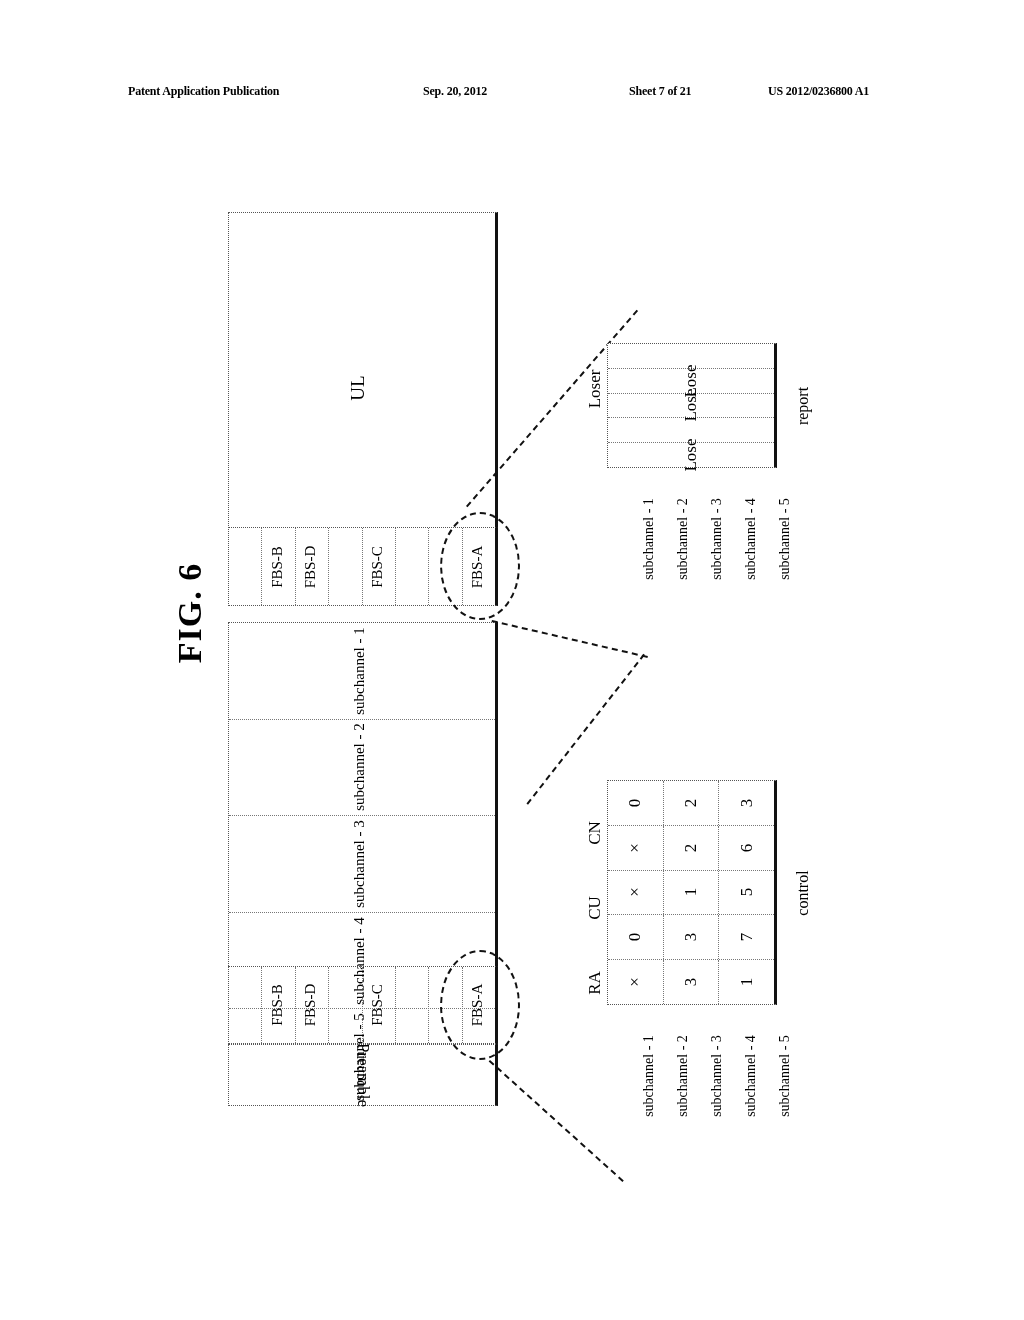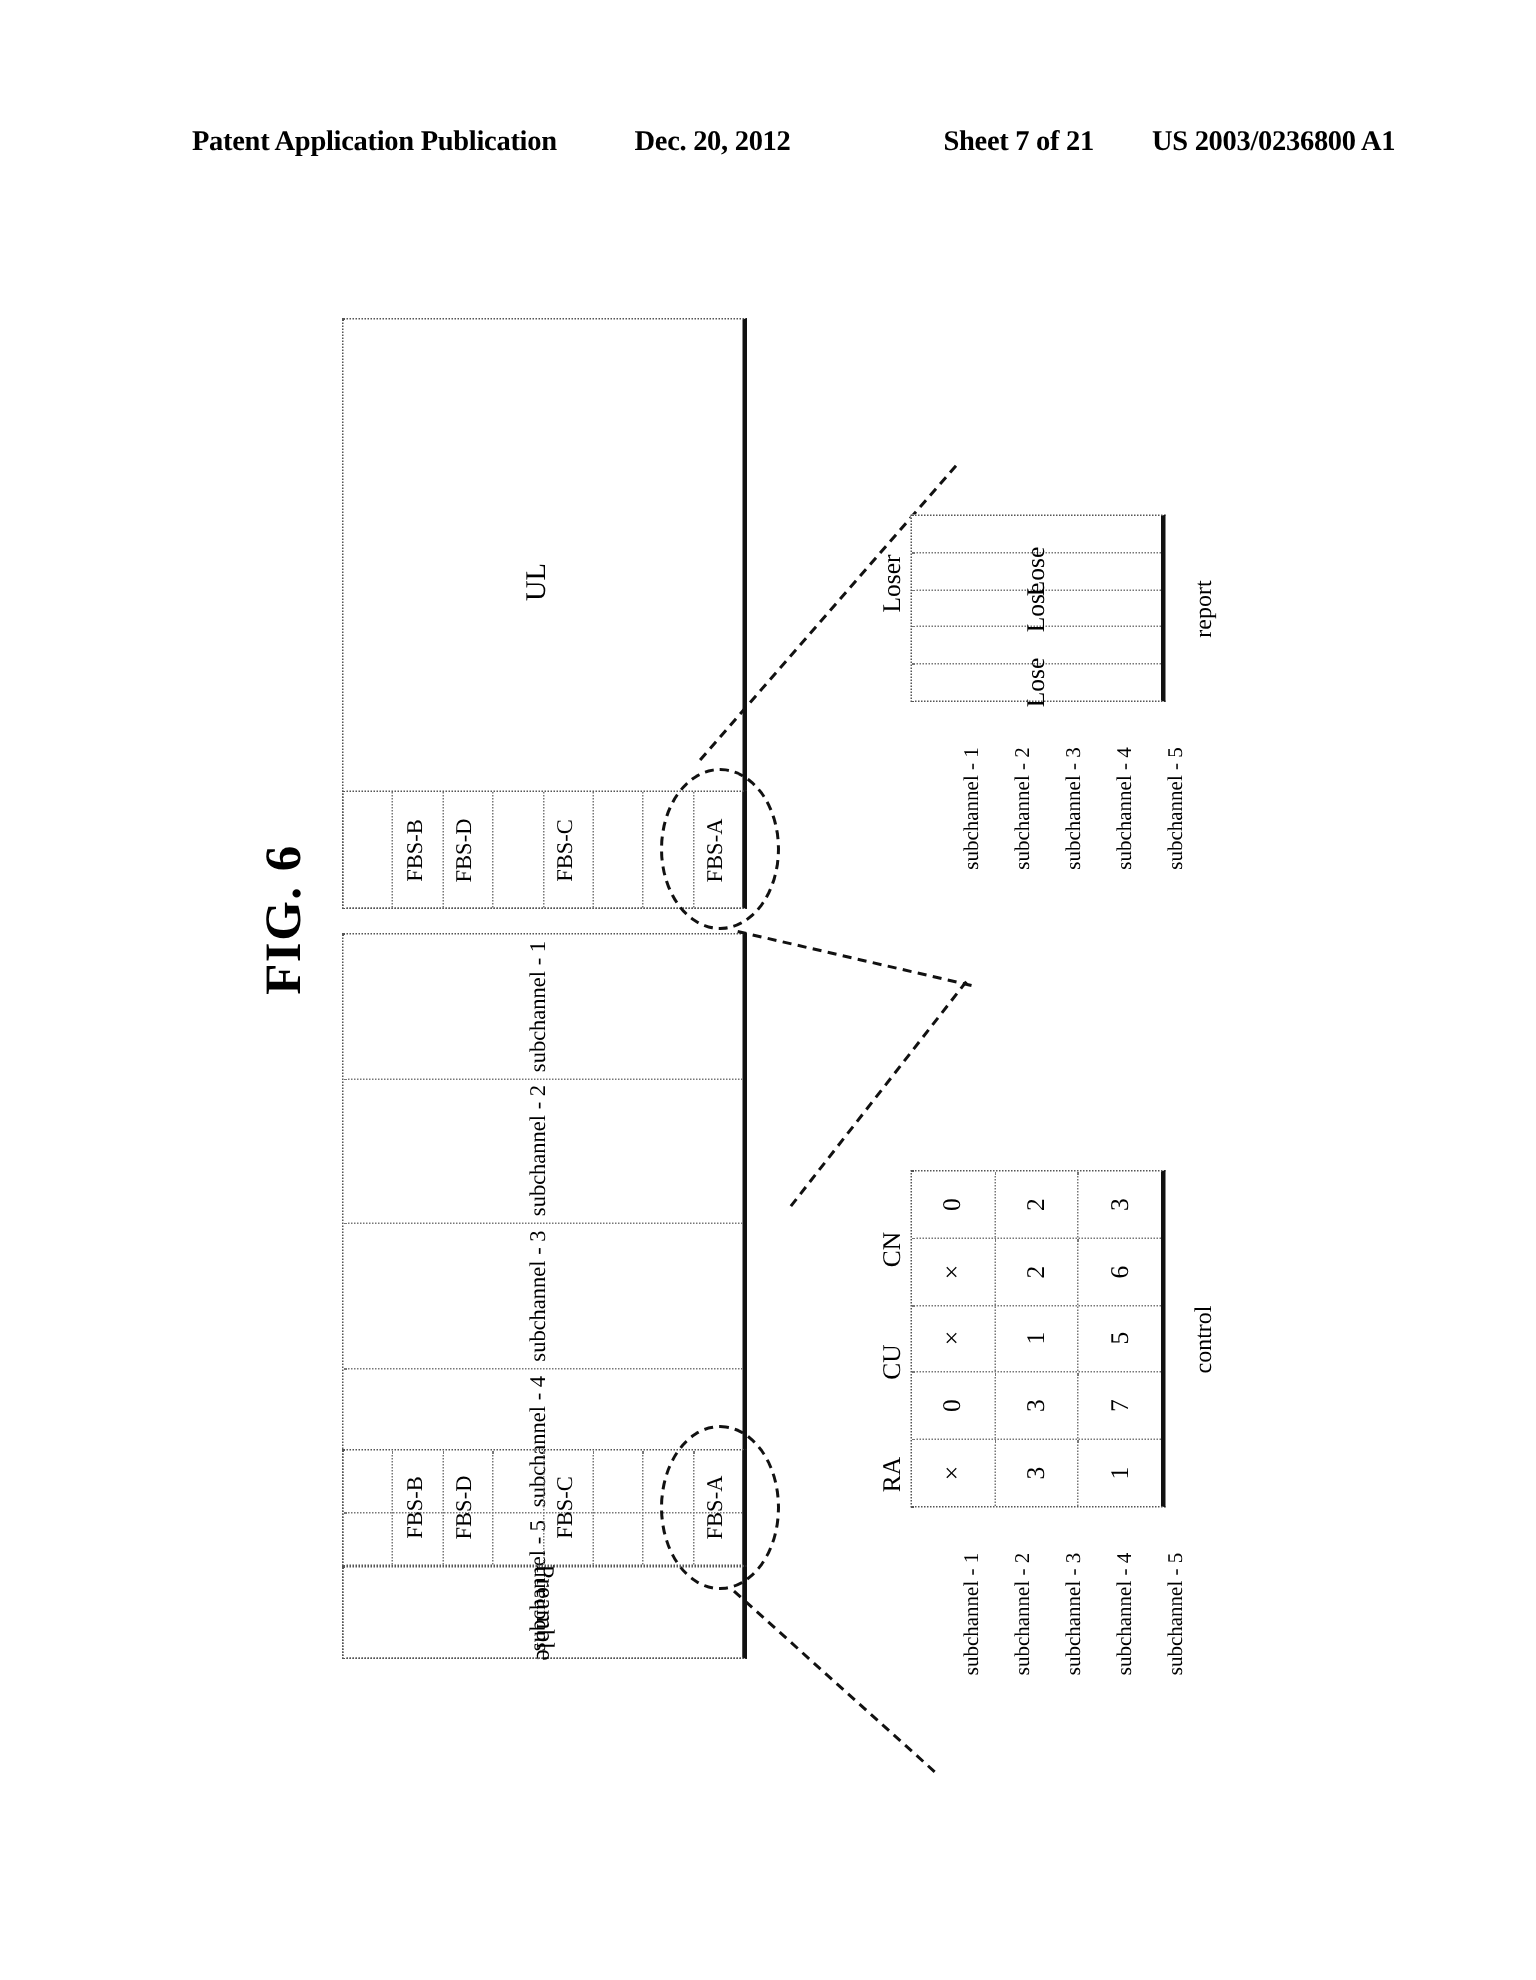--- a/index.html
+++ b/index.html
@@ -1,20 +1,20 @@
 <!DOCTYPE html>
 <html><head>
 <meta charset="utf-8">
 <style>
   html,body{margin:0;padding:0;background:#fff;}
   body{width:1024px;height:1320px;position:relative;font-family:"Liberation Serif",serif;color:#000;overflow:hidden;}
 
   
   #page-header{position:absolute;left:0;top:84px;width:1024px;height:30px;}
-  #page-header .hdr{position:absolute;font-weight:bold;font-size:19px;letter-spacing:-0.2px;white-space:nowrap;}
+  #page-header .hdr{position:absolute;font-weight:bold;font-size:12px;letter-spacing:-0.2px;white-space:nowrap;}
   #hdr-pub{left:128px;top:0;}
   #hdr-date{left:423px;top:0;}
   #hdr-sheet{left:629px;top:0;}
   #hdr-patno{left:768px;top:0;}
 
   
   #fig-title{position:absolute;left:131px;top:593px;width:120px;height:40px;
              transform:rotate(-90deg);transform-origin:center center;
              font-weight:bold;font-size:34px;letter-spacing:1px;text-align:center;white-space:nowrap;}
 
@@ -80,23 +80,23 @@
   
   #report-tbl{left:607px;top:343px;width:170px;height:125px;}
   
   #control-tbl{left:607px;top:780px;width:170px;height:225px;}
 </style>
 </head>
 <body>
 
 <div id="page-header">
   <div class="hdr" id="hdr-pub">Patent Application Publication</div>
-  <div class="hdr" id="hdr-date">Dec. 20, 2012</div>
+  <div class="hdr" id="hdr-date">Sep. 20, 2012</div>
   <div class="hdr" id="hdr-sheet">Sheet 7 of 21</div>
-  <div class="hdr" id="hdr-patno">US 2003/0236800 A1</div>
+  <div class="hdr" id="hdr-patno">US 2012/0236800 A1</div>
 </div>
 
 <div id="fig-title">FIG. 6</div>
 
 <div id="ul-frame"></div>
 <div id="ul-label" class="rot">UL</div>
 
 <div id="ul-fbs">
   <div class="fbs-cell">
       <span class="lbl rot"></span>

